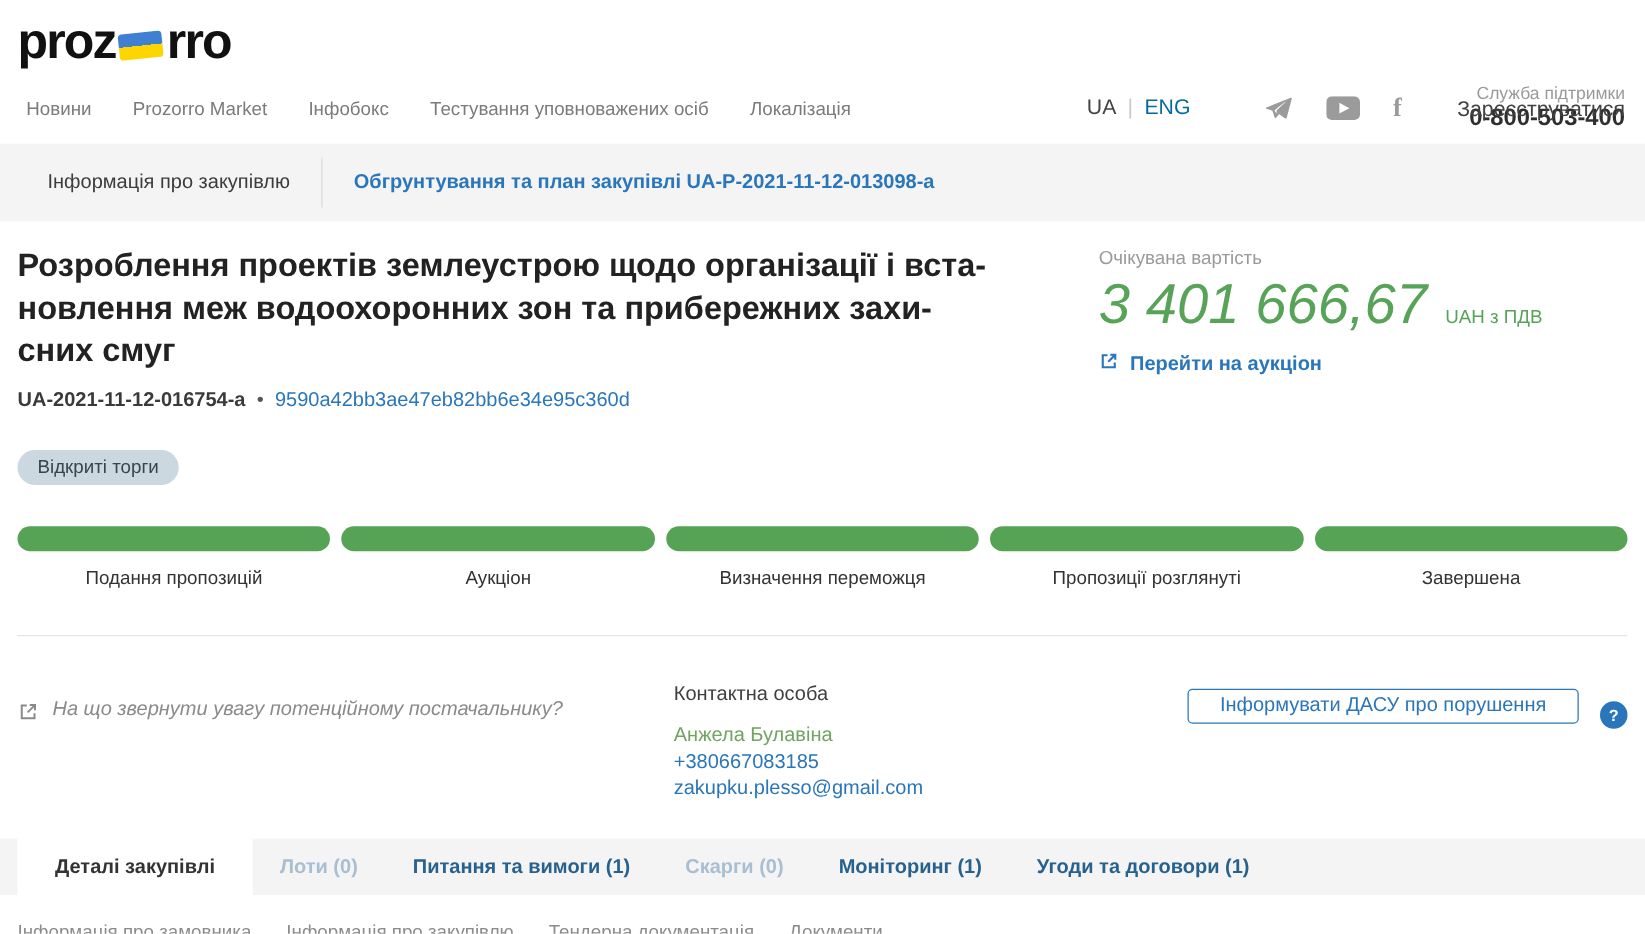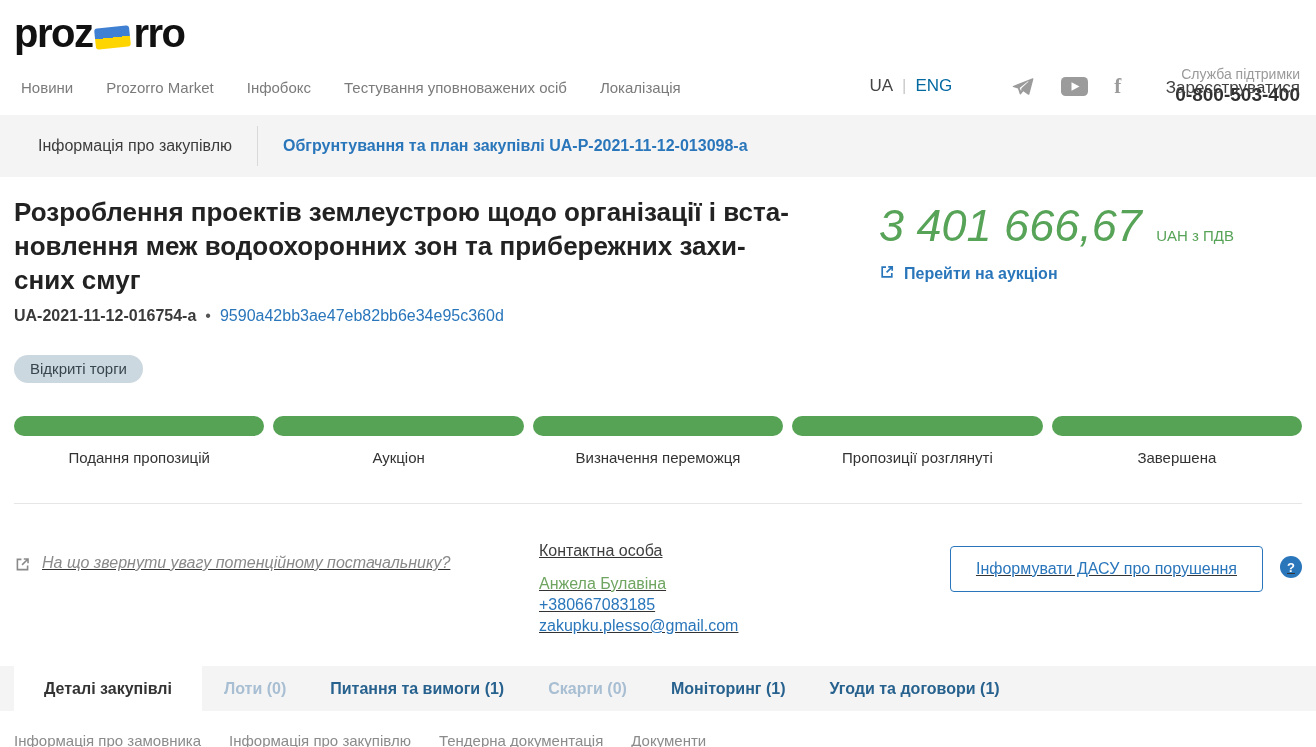--- a/index.html
+++ b/index.html
@@ -54,30 +54,30 @@
   .status-badge { display:inline-block; margin-top:30px; background:#ccd8df; color:#37454e;
     border-radius:14px; padding:5px 16px 6px; font-size:15px; }
 
   .stages { display:flex; gap:9px; margin-top:33px; }
   .stage { flex:1; }
   .stage-bar { height:20px; border-radius:10px; background:#57a356; }
   .stage-label { margin-top:13px; text-align:center; font-size:15px; color:#333; font-weight:500; }
 
   hr.divider { border:none; border-top:1px solid #e6e6e6; margin:37px 0 0; }
 
-  .info-row { display:flex; padding-top:38px;text-decoration:underline; }
+  .info-row { display:flex; padding-top:38px; }
   .note { width:525px; padding-top:12px; display:flex; gap:11px; align-items:flex-start;
     color:#8a8a8a; font-style:italic; font-size:16px; cursor:pointer; }
   .note svg { flex:0 0 auto; margin-top:2px; }
   .contact { width:352px; font-size:16px; }
   .contact-label { color:#3f3f3f; margin-bottom:13px; }
   .contact-name { color:#6fa561; line-height:21px; }
   .contact-phone, .contact-email { color:#2a76bb; line-height:21px; cursor:pointer; }
   .dasu { margin-left:auto; display:flex; align-items:flex-start; gap:17px; padding-top:4px; }
-  .dasu-btn { height:46px; padding:0 25px; border:1px solid #2a76bb; border-radius:4px;
+  .dasu-btn { height:28px; padding:0 25px; border:1px solid #2a76bb; border-radius:4px;
     background:#fff; color:#2a76bb; font-size:16px; cursor:pointer;
     font-family:"Liberation Sans",sans-serif; }
   .help-circle { width:22px; height:22px; border-radius:50%; background:#2a76bb; color:#fff;
     font-size:13px; font-weight:bold; display:flex; align-items:center; justify-content:center;
     margin-top:10px; cursor:pointer; }
 
   
   .tabbar { margin-top:30px; background:#f4f4f4; display:flex; align-items:stretch; height:45px; padding-left:14px; }
   .tab { display:flex; align-items:center; padding:0 22px; font-size:16px; font-weight:600; cursor:pointer; white-space:nowrap; }
   .tab.active { background:#fff; color:#333; padding:0 30px; }
@@ -140,20 +140,21 @@
 </div>
 
 <main>
   <div class="title-row">
     <h1 class="tender-title">
       <div>Розроблення проектів землеустрою щодо організації і вста-</div>
       <div>новлення меж водоохоронних зон та прибережних захи-</div>
       <div>сних смуг</div>
     </h1>
     <div class="price-block">
+      <div class="price-label">Очікувана вартість</div>
       <div class="price-line">
         <span class="price-amount">3 401 666,67</span>
         <span class="price-currency">UAH з ПДВ</span>
       </div>
       <div class="auction-link">
         <span>
           <svg width="16" height="16" viewBox="0 0 16 16">
               <path fill="none" stroke="#2a76bb" stroke-width="1.7" d="M7 3.2H3.2v9.6h9.6V9"></path>
               <path fill="none" stroke="#2a76bb" stroke-width="1.7" d="M9.2 2.8h4v4M12.9 3.1L7.6 8.4"></path>
             </svg>

